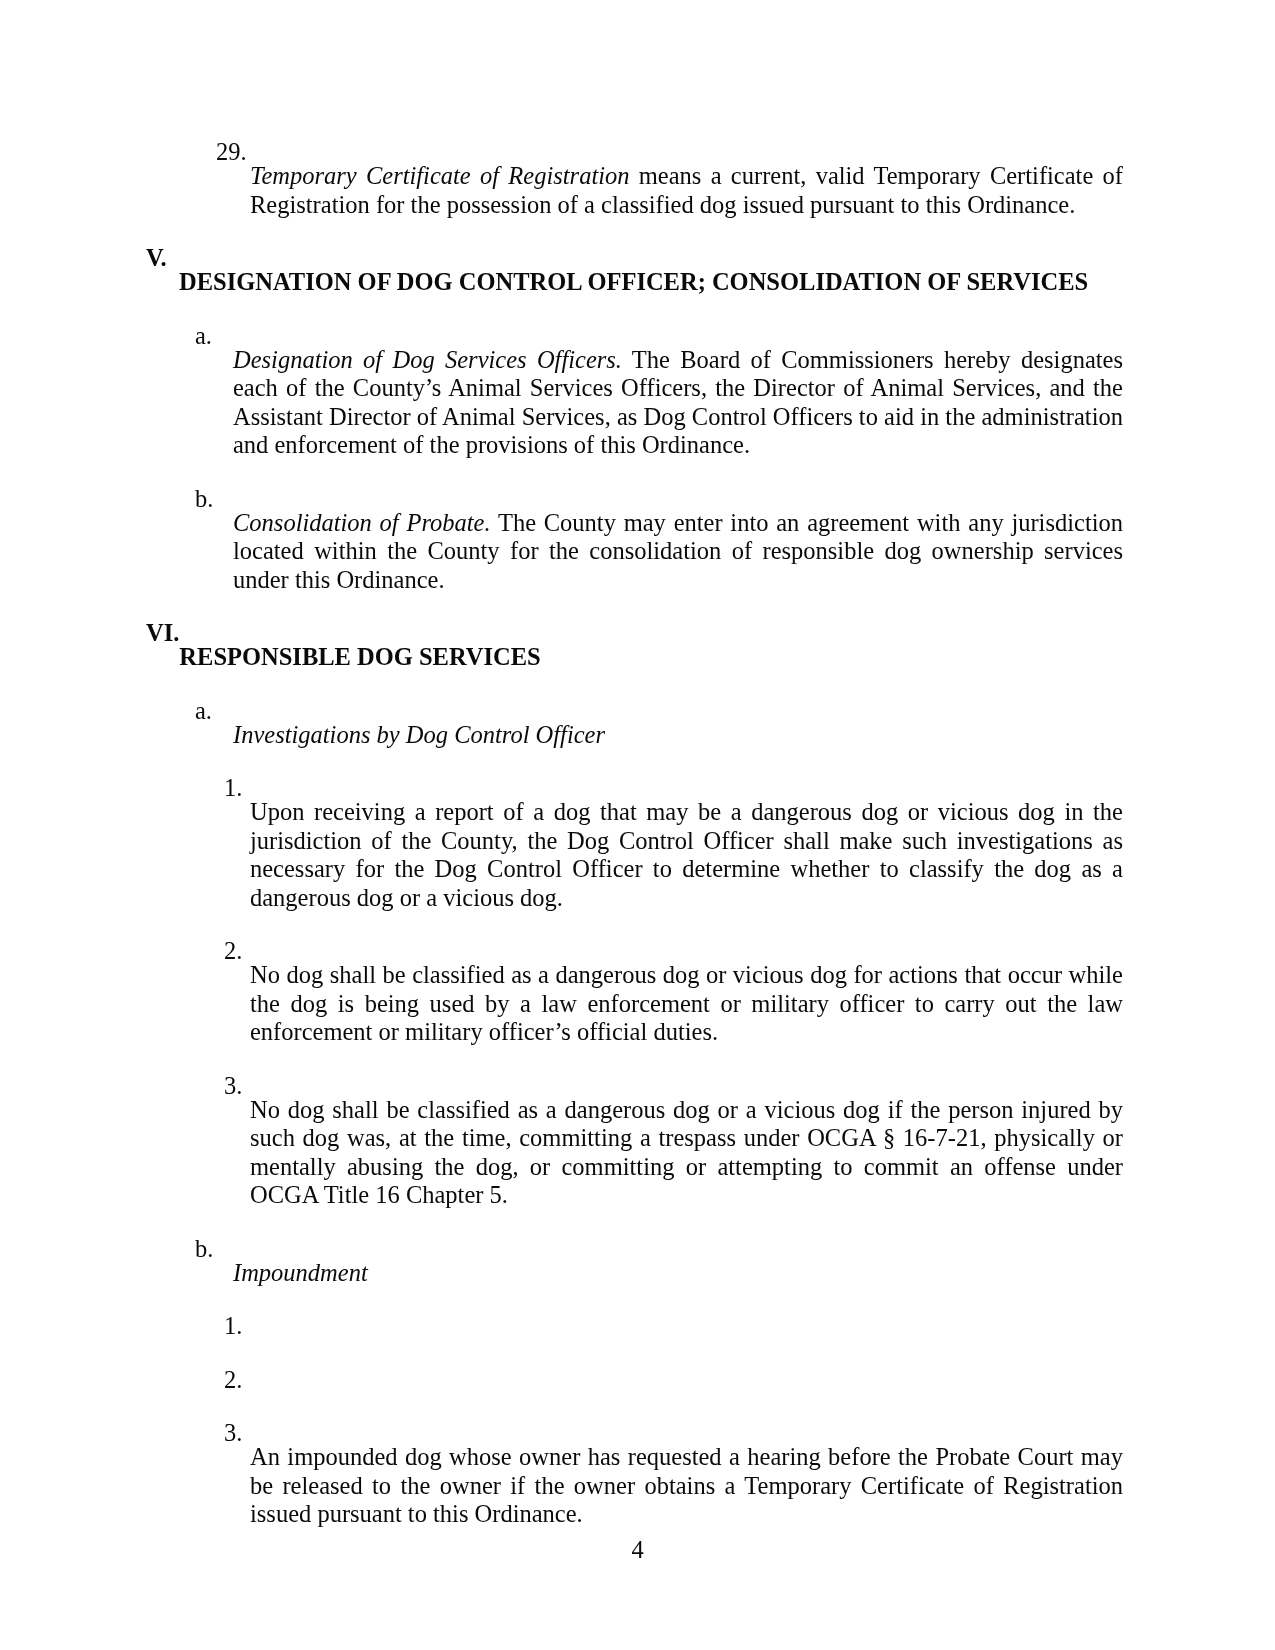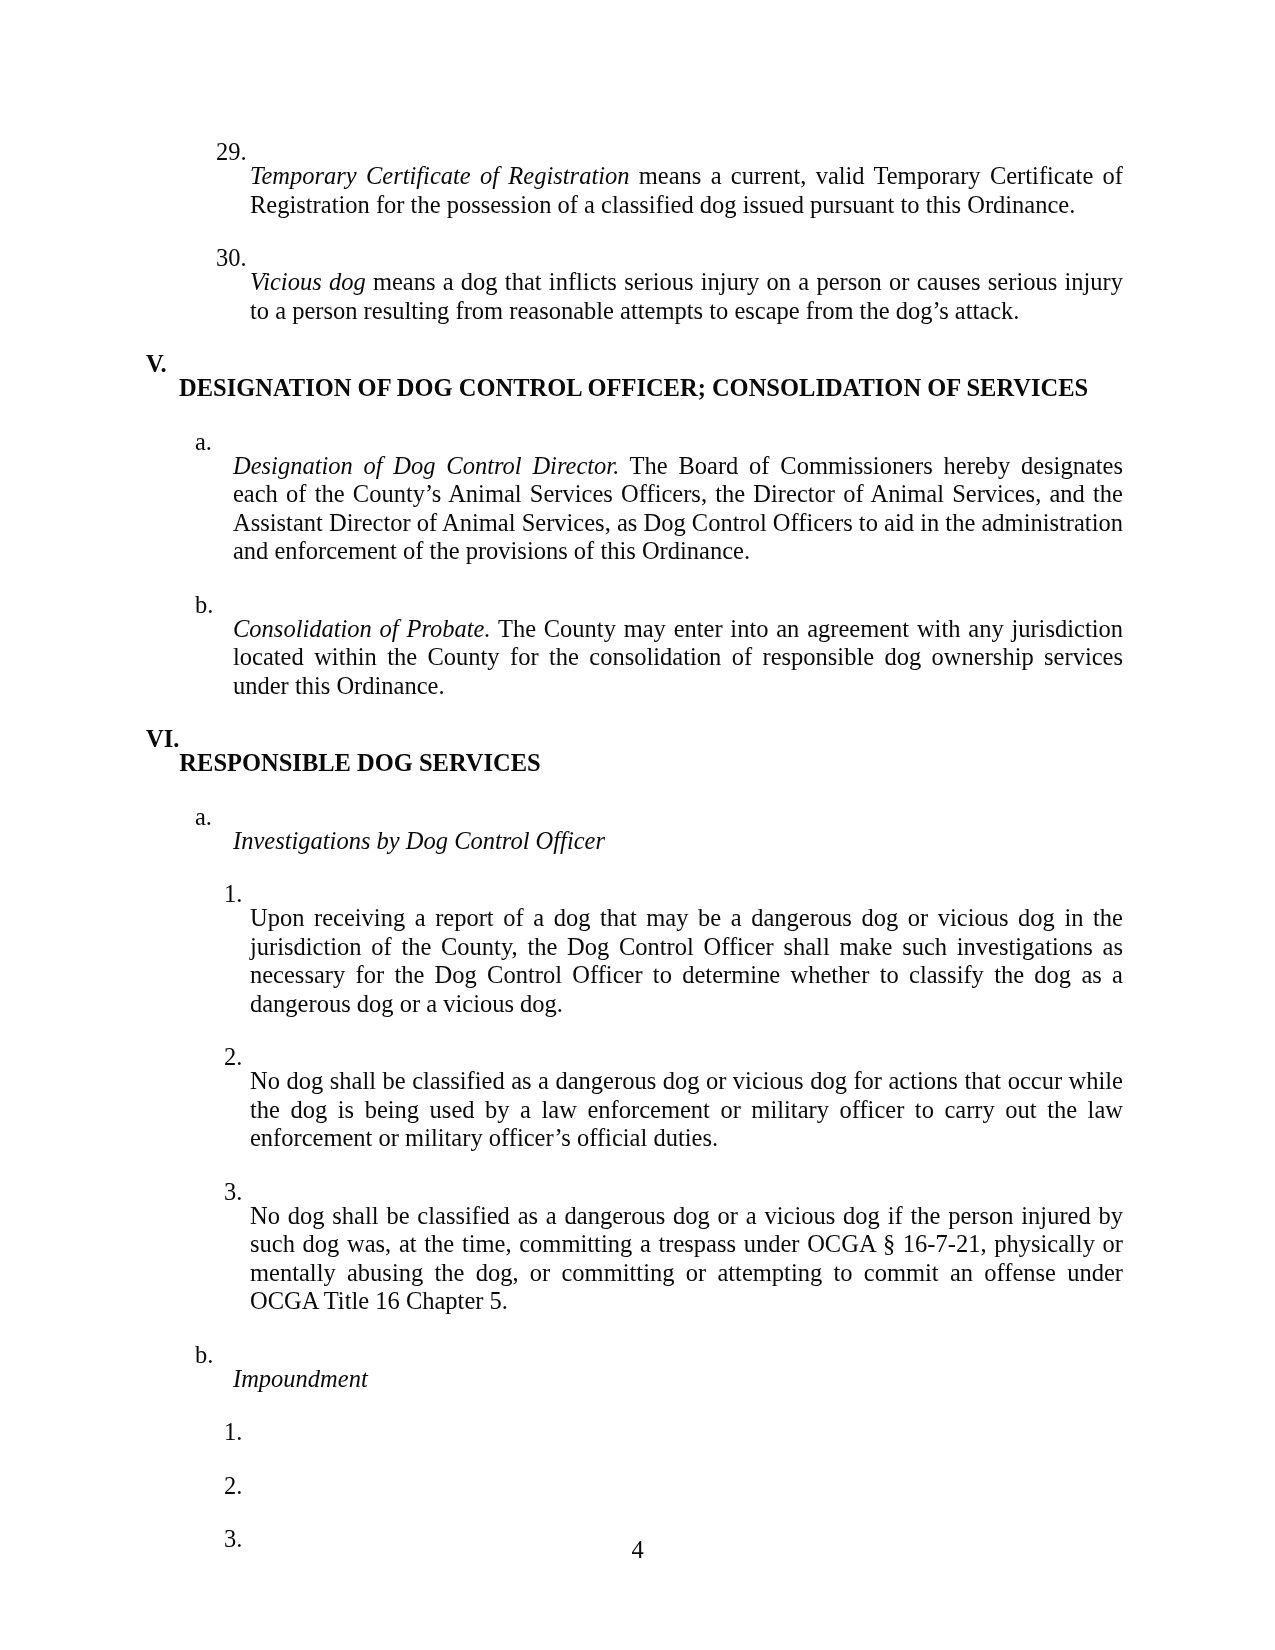--- a/index.html
+++ b/index.html
@@ -58,31 +58,27 @@
 </style>
 </head>
 <body>
 
 <div class="page">
   <main>
       <div class="block item lvl-num29">
         <span class="marker">29.</span>
         <div class="body"><span class="it">Temporary Certificate of Registration</span><span> means a current, valid Temporary Certificate of Registration for the possession of a classified dog issued pursuant to this Ordinance.</span></div>
       </div>
-      <div class="block item lvl-num29">
-        <span class="marker">30.</span>
-        <div class="body"><span class="it">Vicious dog</span><span> means a dog that inflicts serious injury on a person or causes serious injury to a person resulting from reasonable attempts to escape from the dog’s attack.</span></div>
-      </div>
       <div class="block heading">
         <span class="marker">V.</span>
         <div class="body"><span>DESIGNATION OF DOG CONTROL OFFICER; CONSOLIDATION OF SERVICES</span></div>
       </div>
       <div class="block item lvl-alpha">
         <span class="marker">a.</span>
-        <div class="body"><span class="it">Designation of Dog Control Director.</span><span> The Board of Commissioners hereby designates each of the County’s Animal Services Officers, the Director of Animal Services, and the Assistant Director of Animal Services, as Dog Control Officers to aid in the administration and enforcement of the provisions of this Ordinance.</span></div>
+        <div class="body"><span class="it">Designation of Dog Services Officers.</span><span> The Board of Commissioners hereby designates each of the County’s Animal Services Officers, the Director of Animal Services, and the Assistant Director of Animal Services, as Dog Control Officers to aid in the administration and enforcement of the provisions of this Ordinance.</span></div>
       </div>
       <div class="block item lvl-alpha">
         <span class="marker">b.</span>
         <div class="body"><span class="it">Consolidation of Probate.</span><span> The County may enter into an agreement with any jurisdiction located within the County for the consolidation of responsible dog ownership services under this Ordinance.</span></div>
       </div>
       <div class="block heading">
         <span class="marker">VI.</span>
         <div class="body"><span>RESPONSIBLE DOG SERVICES</span></div>
       </div>
       <div class="block item lvl-alpha">
@@ -106,16 +102,17 @@
         <div class="body"><span class="it">Impoundment</span></div>
       </div>
       <div class="block item lvl-num">
         <span class="marker">1.</span>
       </div>
       <div class="block item lvl-num">
         <span class="marker">2.</span>
       </div>
       <div class="block item lvl-num">
         <span class="marker">3.</span>
+        <div class="body"><span>An impounded dog whose owner has requested a hearing before the Probate Court may be released to the owner if the owner obtains a Temporary Certificate of Registration issued pursuant to this Ordinance.</span></div>
       </div>
     </main>
   <div class="page-number">4</div>
 </div>
 
 </body></html>

